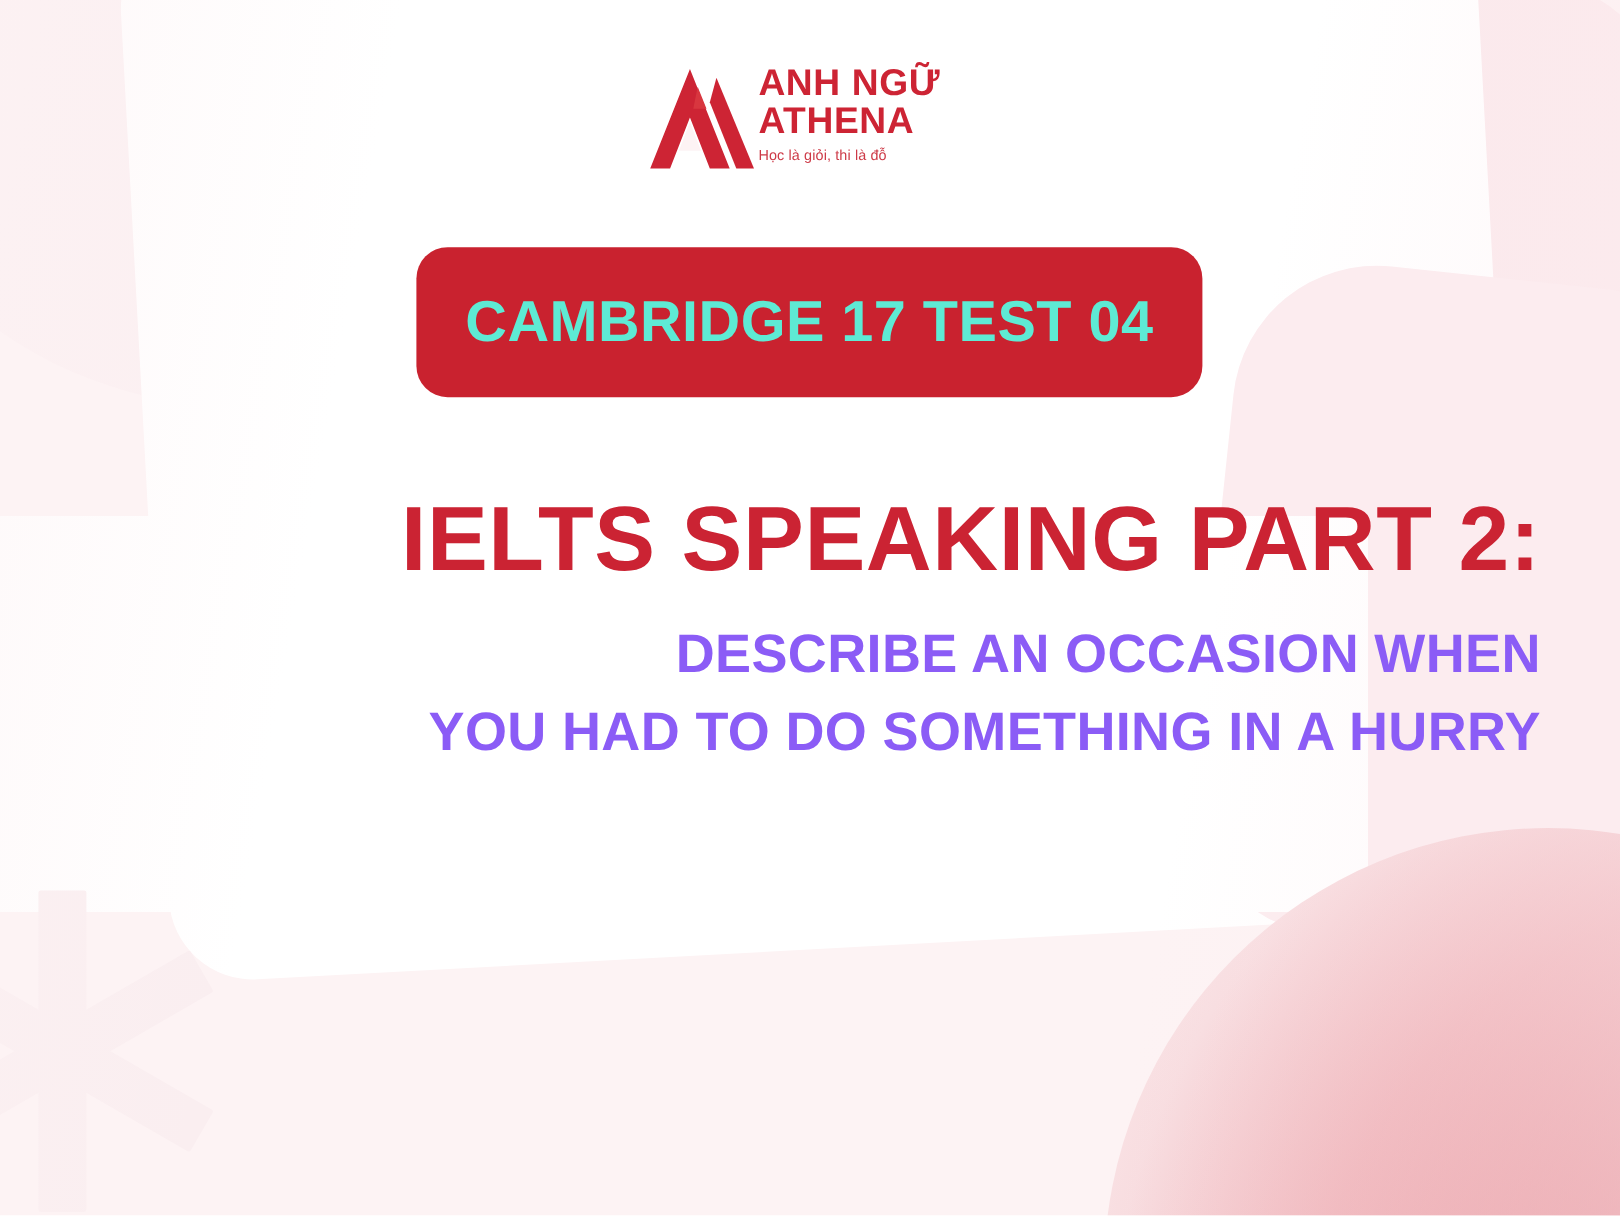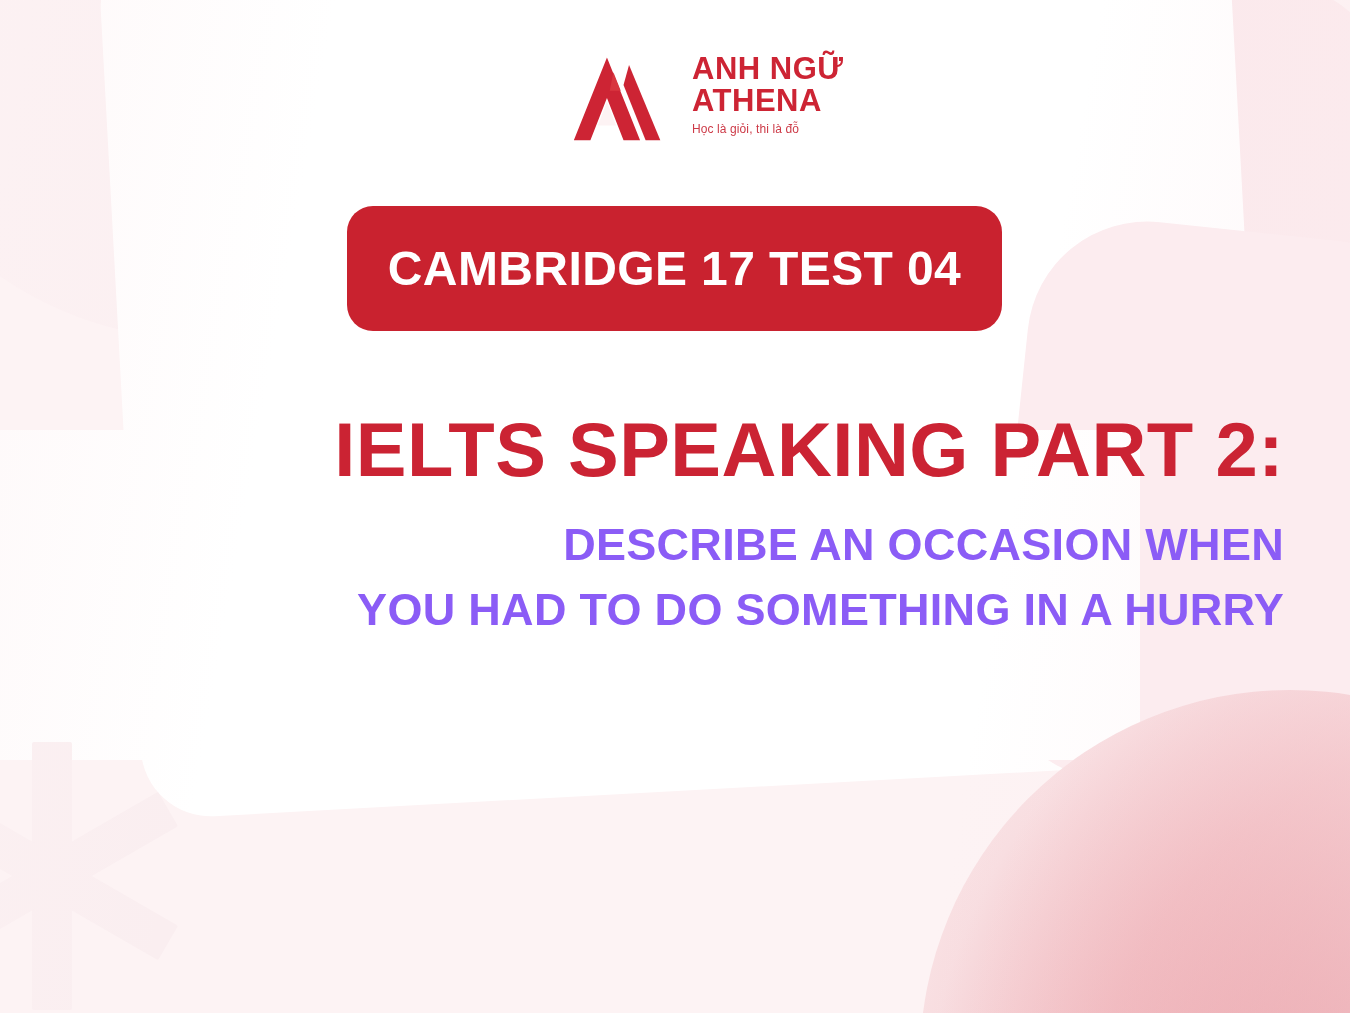--- a/index.html
+++ b/index.html
@@ -138,25 +138,25 @@
 
   
   .content {
     position: absolute;
     inset: 0;
   }
 
   
   .logo-lockup {
     position: absolute;
-    left: 572px;
+    left: 540px;
     top: 52px;
     display: flex;
     align-items: flex-start;
-    gap: 28px;
+    gap: 0;
     justify-content: center;
   }
   .logo-mark {
     width: 92px;
     height: 92px;
     flex: 0 0 auto;
     display: block;
   }
   .logo-words {
     display: flex;
@@ -186,21 +186,21 @@
     top: 206px;
     width: 655px;
     height: 125px;
     background: #c9222f;
     border-radius: 26px;
     display: flex;
     align-items: center;
     justify-content: center;
   }
   .badge-label {
-    color: #ffffff;
+    color: #5eead4;
     font-size: 48px;
     font-weight: bold;
     letter-spacing: 0.4px;
     white-space: nowrap;
   }
 
   
   .headline-block {
     position: absolute;
     left: 0;

